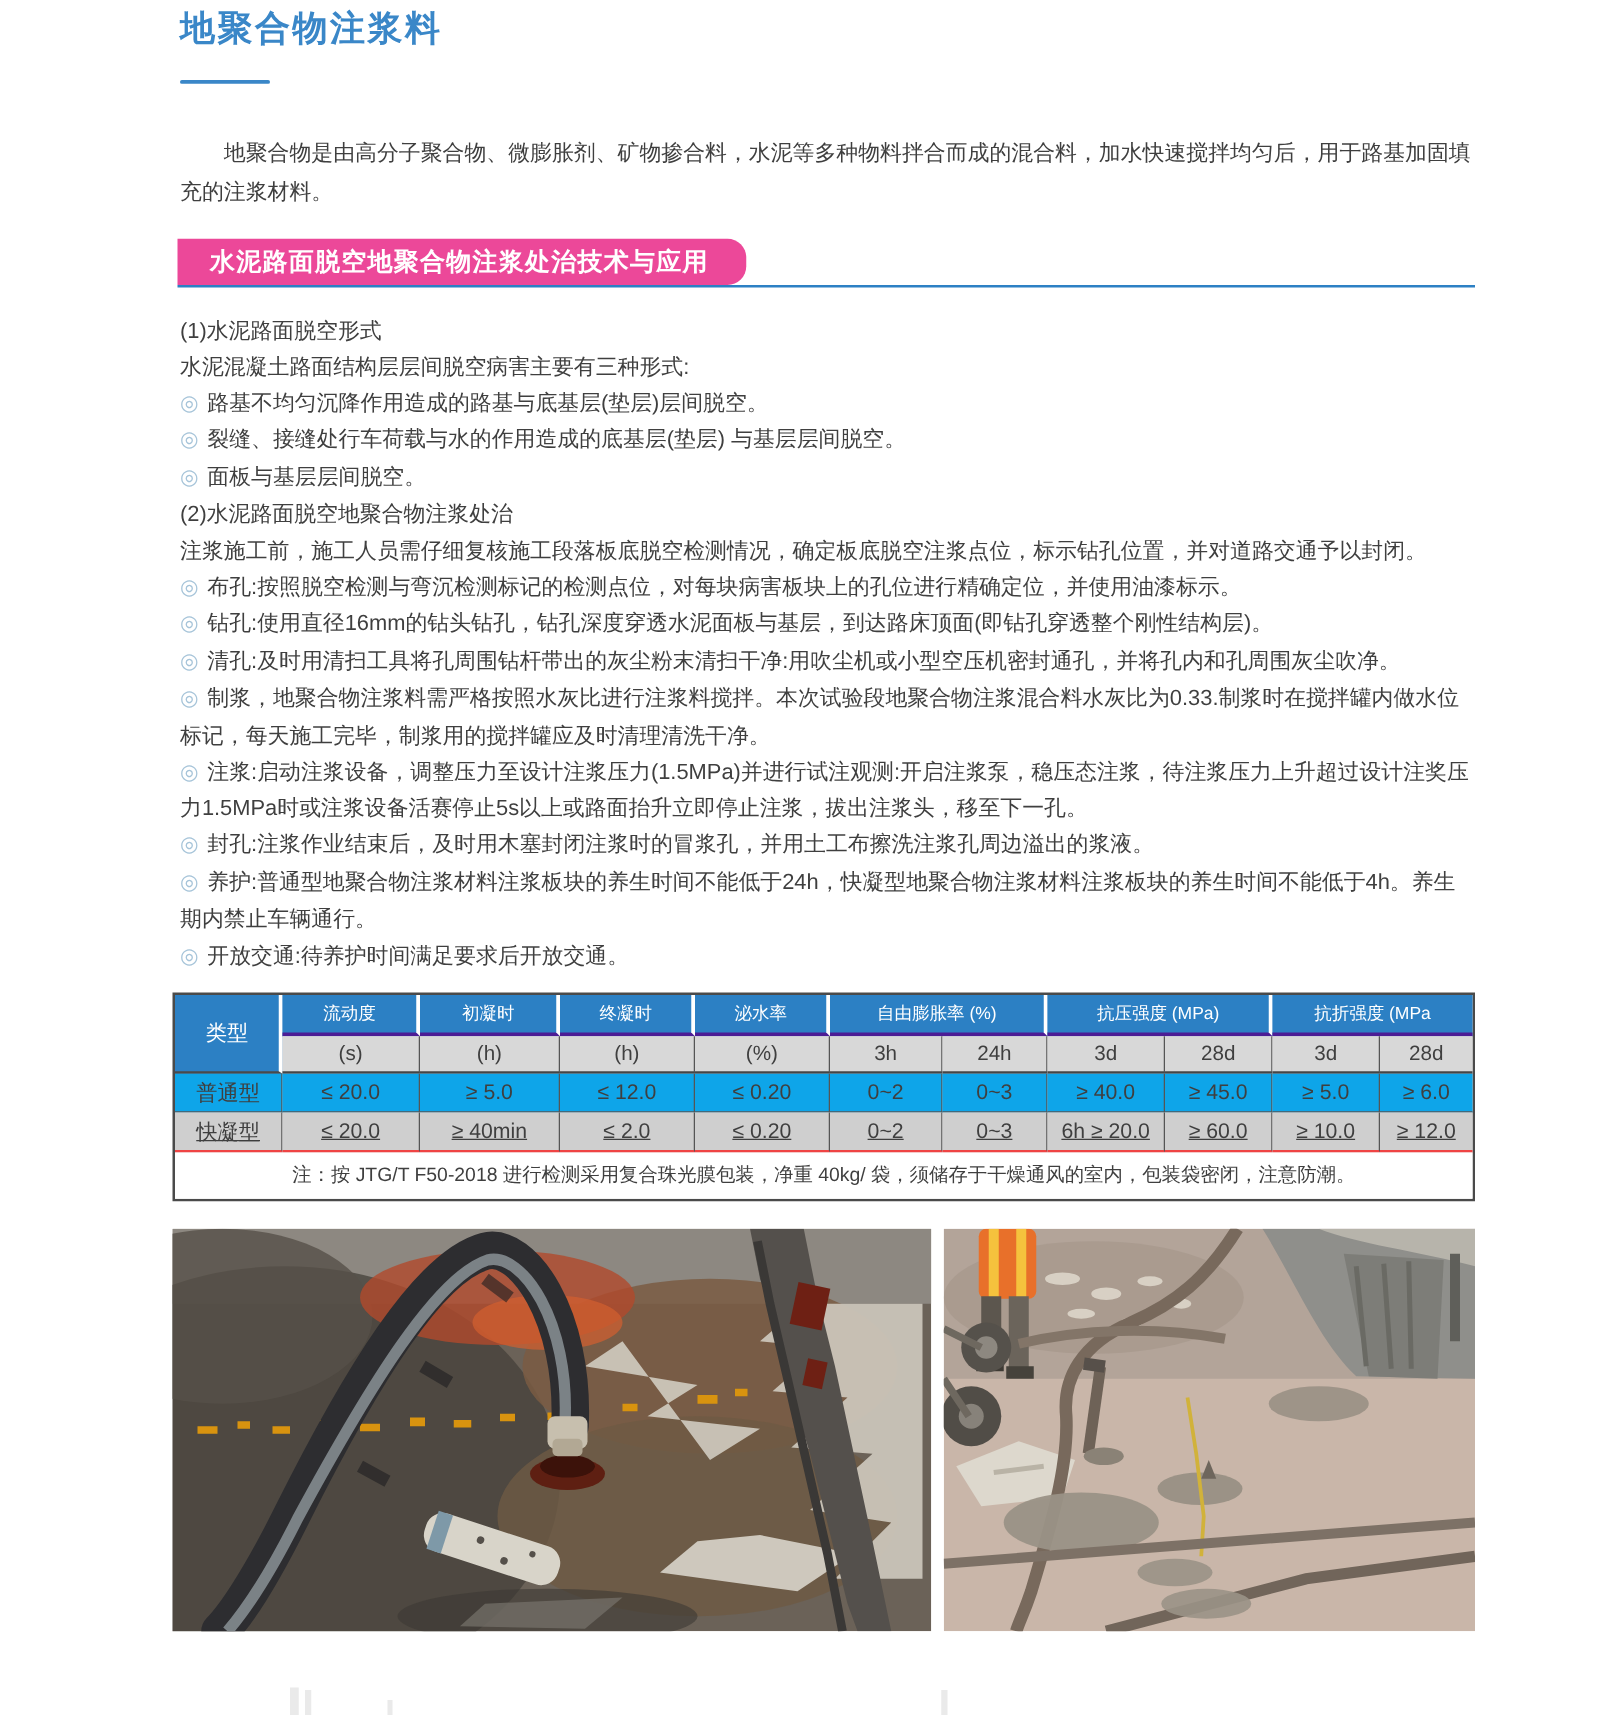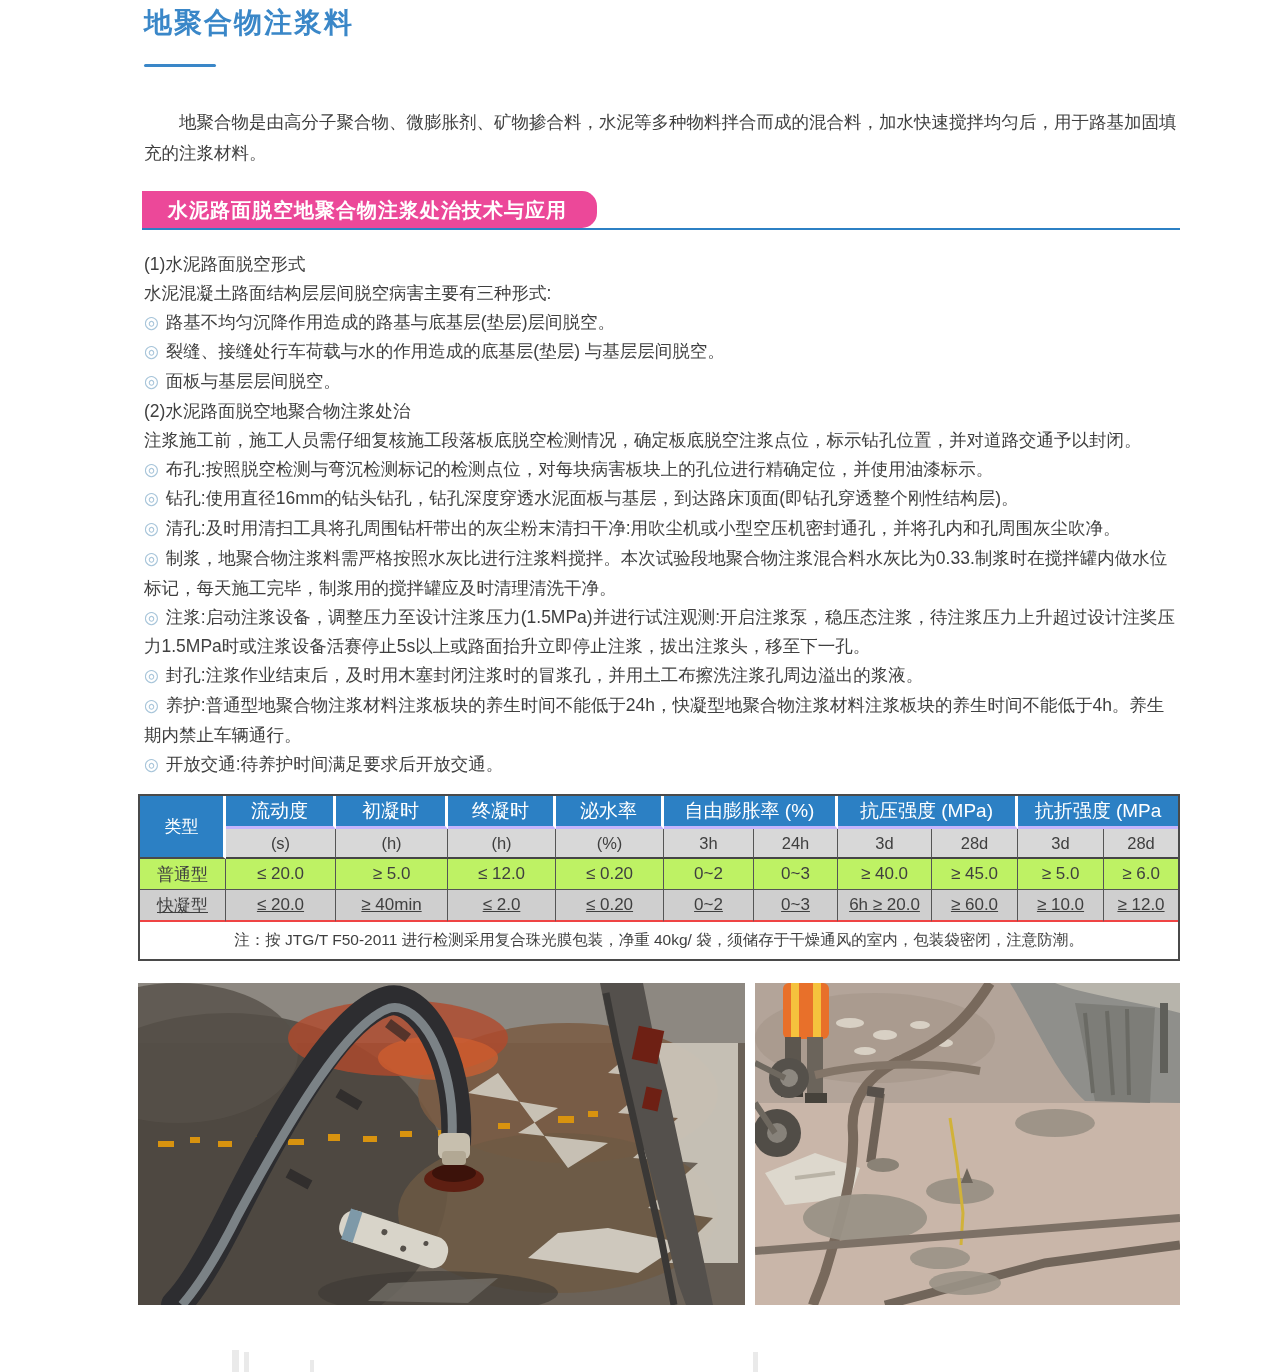--- a/index.html
+++ b/index.html
@@ -89,24 +89,24 @@
     padding:0 2px;
     text-align:center;
     vertical-align:middle;
     font-weight:normal;
     overflow:hidden;
     white-space:nowrap;
   }
   th.blue{
     background:#2c80c4;
     color:#ffffff;
-    font-size:19px;
+    font-size:14px;
     height:30px;
     border-right:3px solid #ffffff;
-    border-bottom:3px solid #c4b5fd;
+    border-bottom:3px solid #4c1d95;
   }
   th.blue.last{border-right:none;}
   th.blue.type{
     height:61px;
     font-size:17px;
     border-bottom:2px solid #4a4a4a;
   }
   tr.sub td{
     background:#d8d8d8;
     font-size:16.5px;
@@ -115,21 +115,21 @@
     border-bottom:2px solid #454545;
   }
   tr.sub td.last{border-right:none;}
   tr.datarow td{
     font-size:17px;
     height:30px;
     border-right:1.5px solid #555555;
     border-bottom:1.5px solid #555555;
   }
   tr.datarow td.last{border-right:none;}
-  tr.row-normal td{background:#bef264;}
+  tr.row-normal td{background:#0ea5e9;}
   tr.row-fast td{background:#cfcfcf;border-bottom:2px solid #ef4444;text-decoration:underline;}
   tr.note-row td{
     background:#ffffff;
     font-size:15.5px;
     height:37px;
     text-align:center;
   }
   
   .photo-row{
     margin-top:22px;
@@ -240,21 +240,21 @@
             <td>≤ 2.0</td>
             <td>≤ 0.20</td>
             <td>0~2</td>
             <td>0~3</td>
             <td>6h ≥ 20.0</td>
             <td>≥ 60.0</td>
             <td>≥ 10.0</td>
             <td class="last">≥ 12.0</td>
           </tr>
           <tr class="note-row">
-            <td colspan="11">注：按 JTG/T F50-2011 进行检测采用复合珠光膜包装，净重 40kg/ 袋，须储存于干燥通风的室内，包装袋密闭，注意防潮。</td>
+            <td colspan="11">注：按 JTG/T F50-2018 进行检测采用复合珠光膜包装，净重 40kg/ 袋，须储存于干燥通风的室内，包装袋密闭，注意防潮。</td>
           </tr>
         </tbody>
       </table>
     </div>
 
     <div class="photo-row">
 
       <svg class="photo" width="607" height="322" viewBox="0 0 607 322">
         <rect width="607" height="322" fill="#6b6258"></rect>
         <rect width="607" height="60" fill="#8d8881"></rect>

